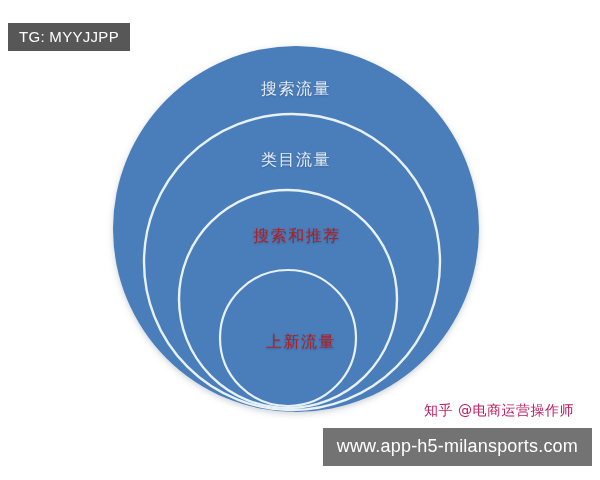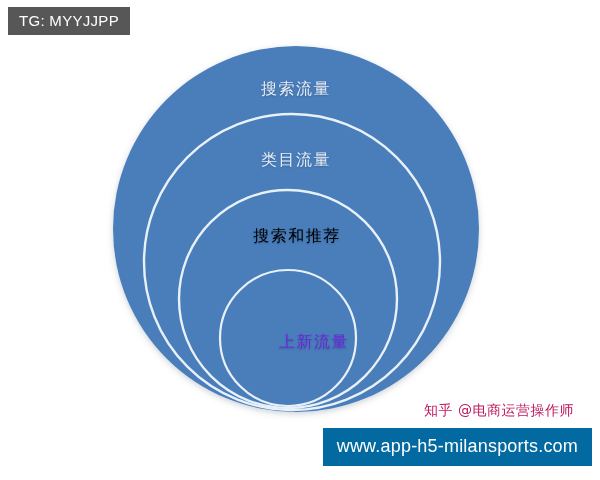--- a/index.html
+++ b/index.html
@@ -110,23 +110,23 @@
 
     <g>
       <circle id="ring3" cx="288" cy="338" r="68" fill="none" stroke="#e8f0f8" stroke-width="2.2"></circle>
     </g>
   </svg>
 
   <div class="circle-label" id="lbl0" style="left: 296px; top: 89px; color: rgb(233, 238, 245);">搜索流量</div>
 
   <div class="circle-label" id="lbl1" style="left: 296px; top: 160px; color: rgb(233, 238, 245); text-align: center;">类目流量</div>
 
-  <div class="circle-label" id="lbl2" style="left: 297px; top: 236px; color: #000000; text-align: right;">搜索和推荐</div>
+  <div class="circle-label" id="lbl2" style="left: 297px; top: 236px; color: #b91c1c; text-align: right;">搜索和推荐</div>
 
-  <div class="circle-label" id="lbl3" style="left: 314px; top: 342px; color: #6d28d9;">上新流量</div>
+  <div class="circle-label" id="lbl3" style="left: 301px; top: 342px; color: #b91c1c;">上新流量</div>
 
-  <div id="tg-badge" style="background: rgb(87, 87, 87);">TG: MYYJJPP</div>
+  <div id="tg-badge" style="background: rgb(87, 87, 87); margin-top: 16px;">TG: MYYJJPP</div>
 
   <div id="watermark">知乎 @电商运营操作师</div>
 
-  <div id="site-bar" style="background: #0369a1;">www.app-h5-milansports.com</div>
+  <div id="site-bar" style="background: #737373;">www.app-h5-milansports.com</div>
 
 </div>
 
 </body></html>

